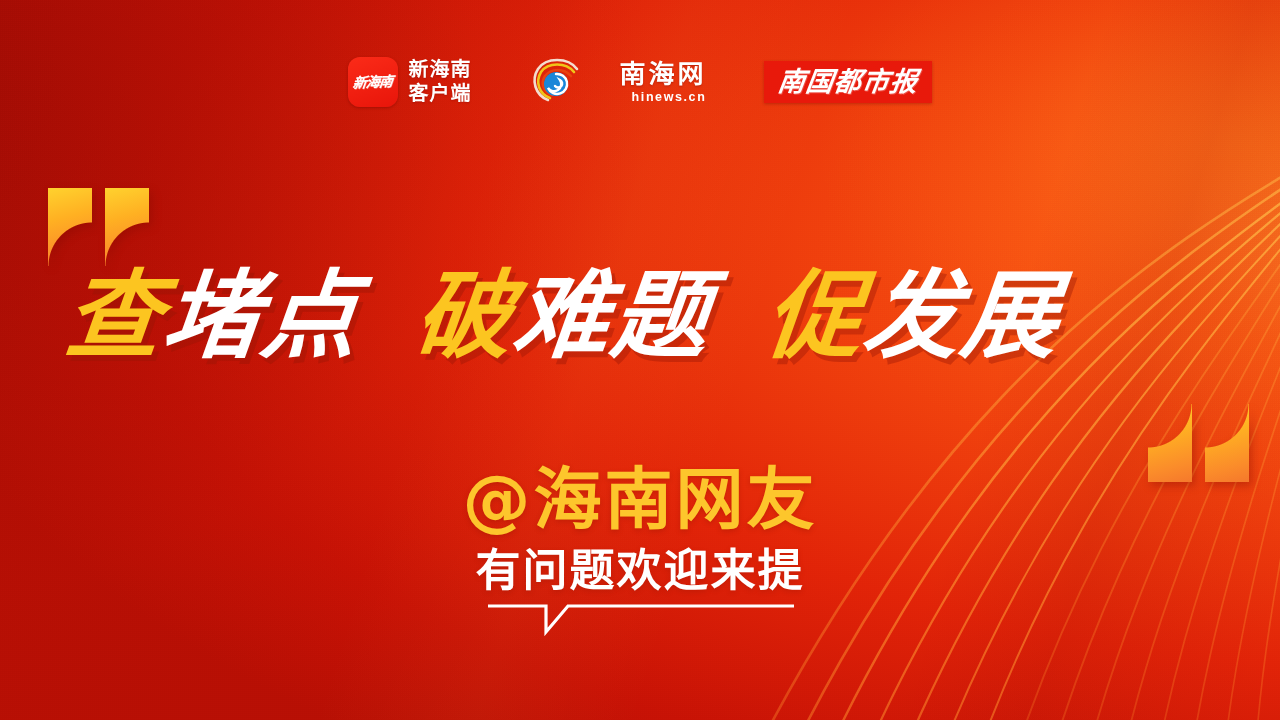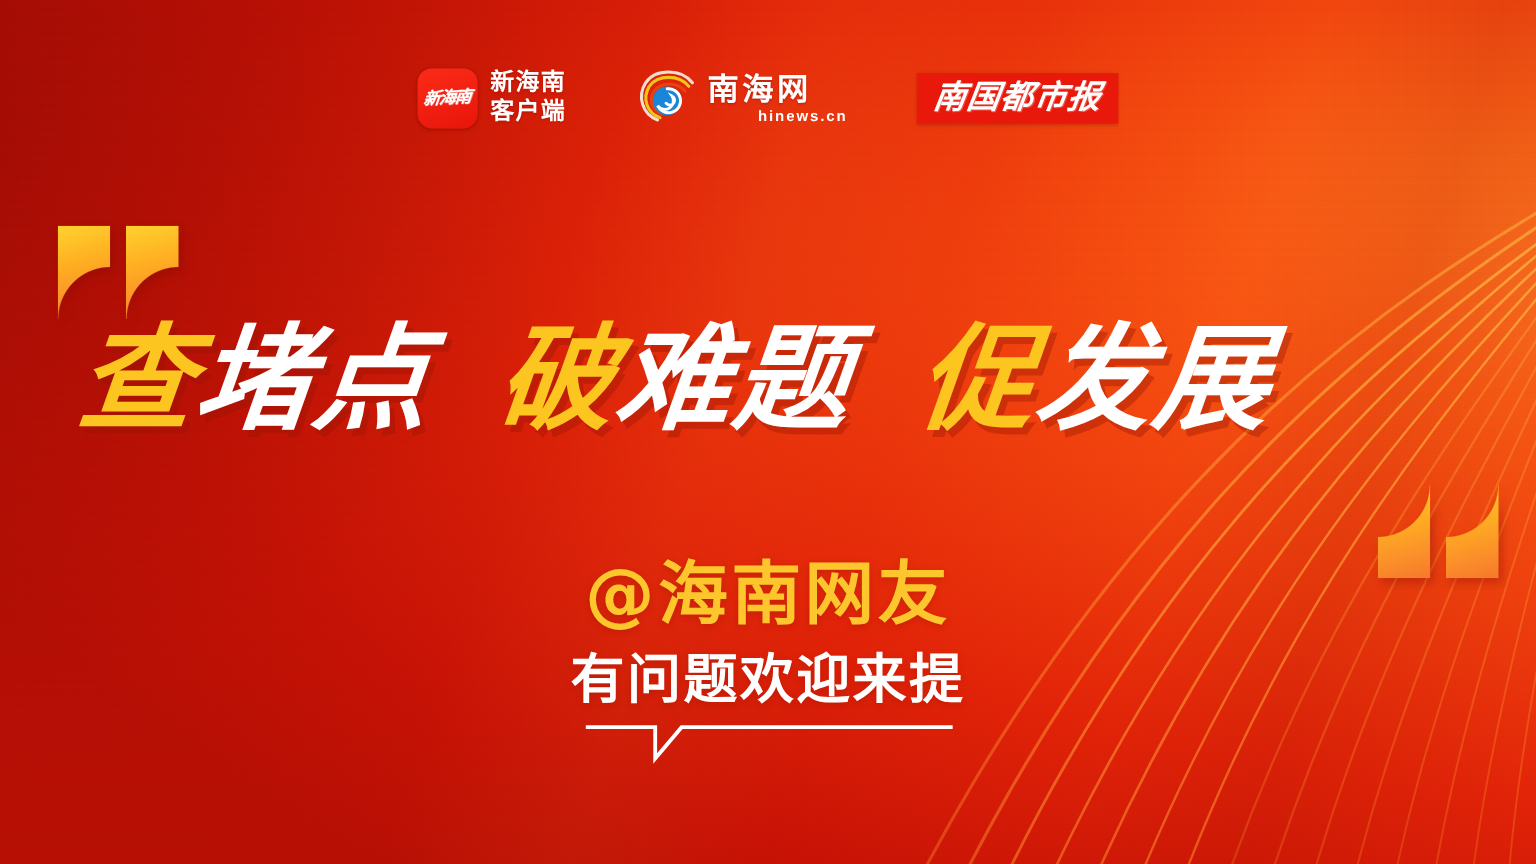--- a/index.html
+++ b/index.html
@@ -84,21 +84,21 @@
     text-shadow:.5px .5px 0 rgba(255,255,255,.5);
   }
   .app-words{
     color:#fff;font-weight:700;font-size:20px;line-height:1.18;
     letter-spacing:1px;text-shadow:0 1px 2px rgba(120,5,0,.35);
   }
 
   .logo-hinews{gap:8px;}
   .swirl{width:52px;height:52px;position:relative;}
   .swirl svg{display:block;}
-  .hinews-words{display:flex;flex-direction:column;align-items:flex-start;}
+  .hinews-words{display:flex;flex-direction:column;align-items:flex-end;}
   .hinews-cn{
     color:#fff;font-weight:700;font-size:26px;line-height:1;
     letter-spacing:3px;
     text-shadow:0 1px 2px rgba(120,5,0,.4);
   }
   .hinews-en{
     color:#fff;font-size:12.5px;font-weight:700;line-height:1;
     letter-spacing:1.6px;margin-top:4px;margin-left:42px;
   }
 
@@ -157,29 +157,29 @@
   }
   .hl-y{color:#fcc520;}
   .hl-w{color:#ffffff;}
 
   
   .handle{
     position:absolute;left:0;right:0;top:466px;
     text-align:center;
     color:#fdc62c;
     font-family:"DejaVu Sans","Liberation Sans",sans-serif;
-    font-size:58px;font-weight:700;line-height:1;
+    font-size:68px;font-weight:700;line-height:1;
     letter-spacing:3px;
     text-shadow:0 2px 5px rgba(140,20,0,.30);
   }
   .subtitle{
     position:absolute;left:0;right:0;top:548px;
     text-align:center;
     color:#ffffff;
-    font-family:Liberation Mono, monospace;
+    font-family:Liberation Sans, sans-serif;
     font-size:45px;font-weight:700;line-height:1;
     letter-spacing:2px;
     text-shadow:0 2px 5px rgba(140,20,0,.28);
   }
   .bubble-rule{
     position:absolute;left:488px;top:604px;
     width:306px;height:38px;
     pointer-events:none;
   }
   .bubble-rule svg{display:block;}

